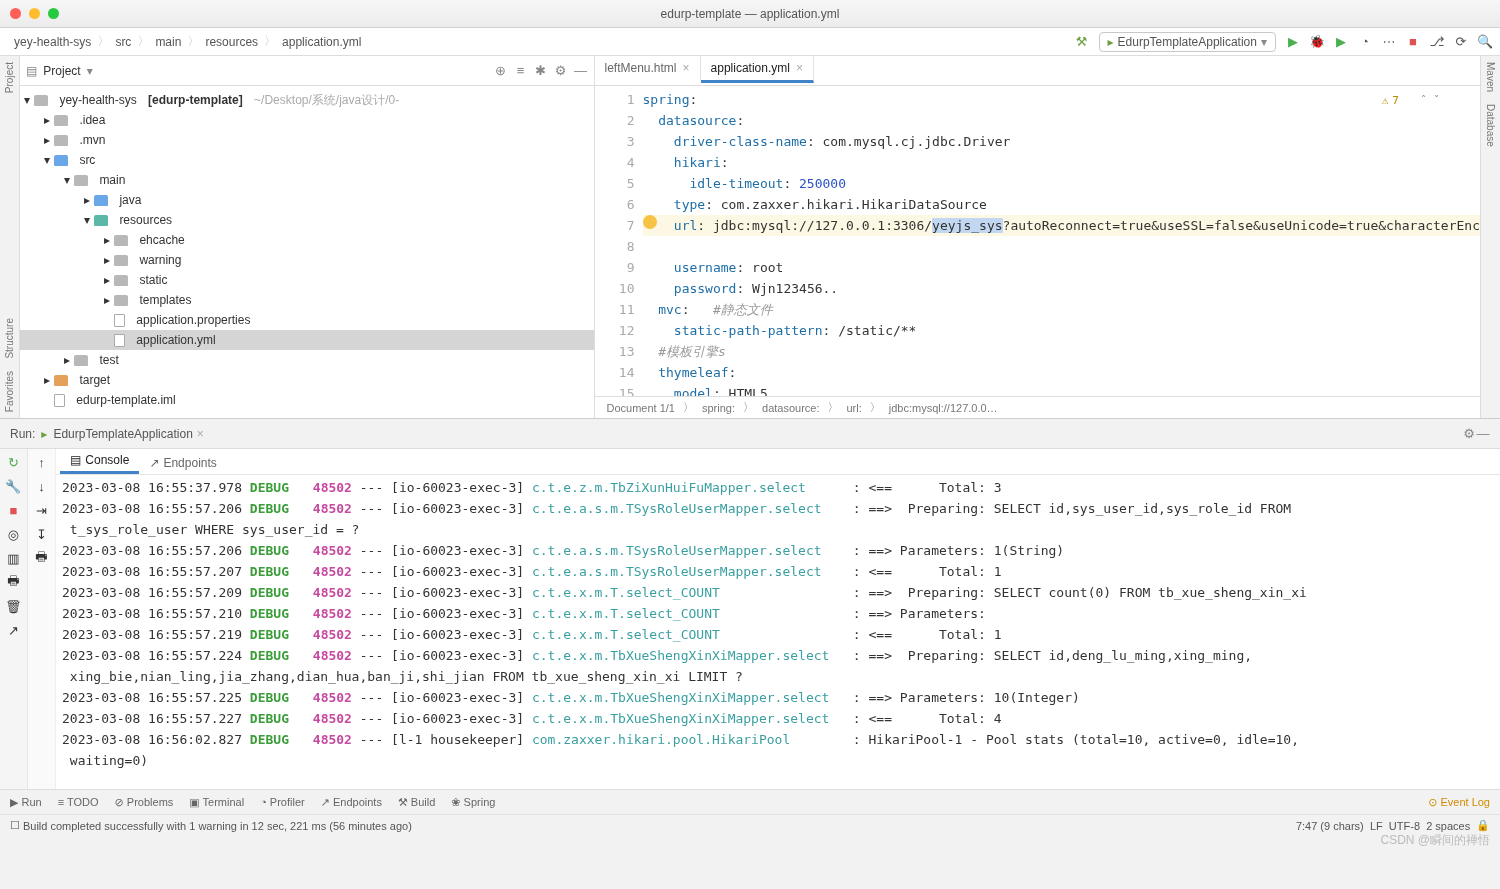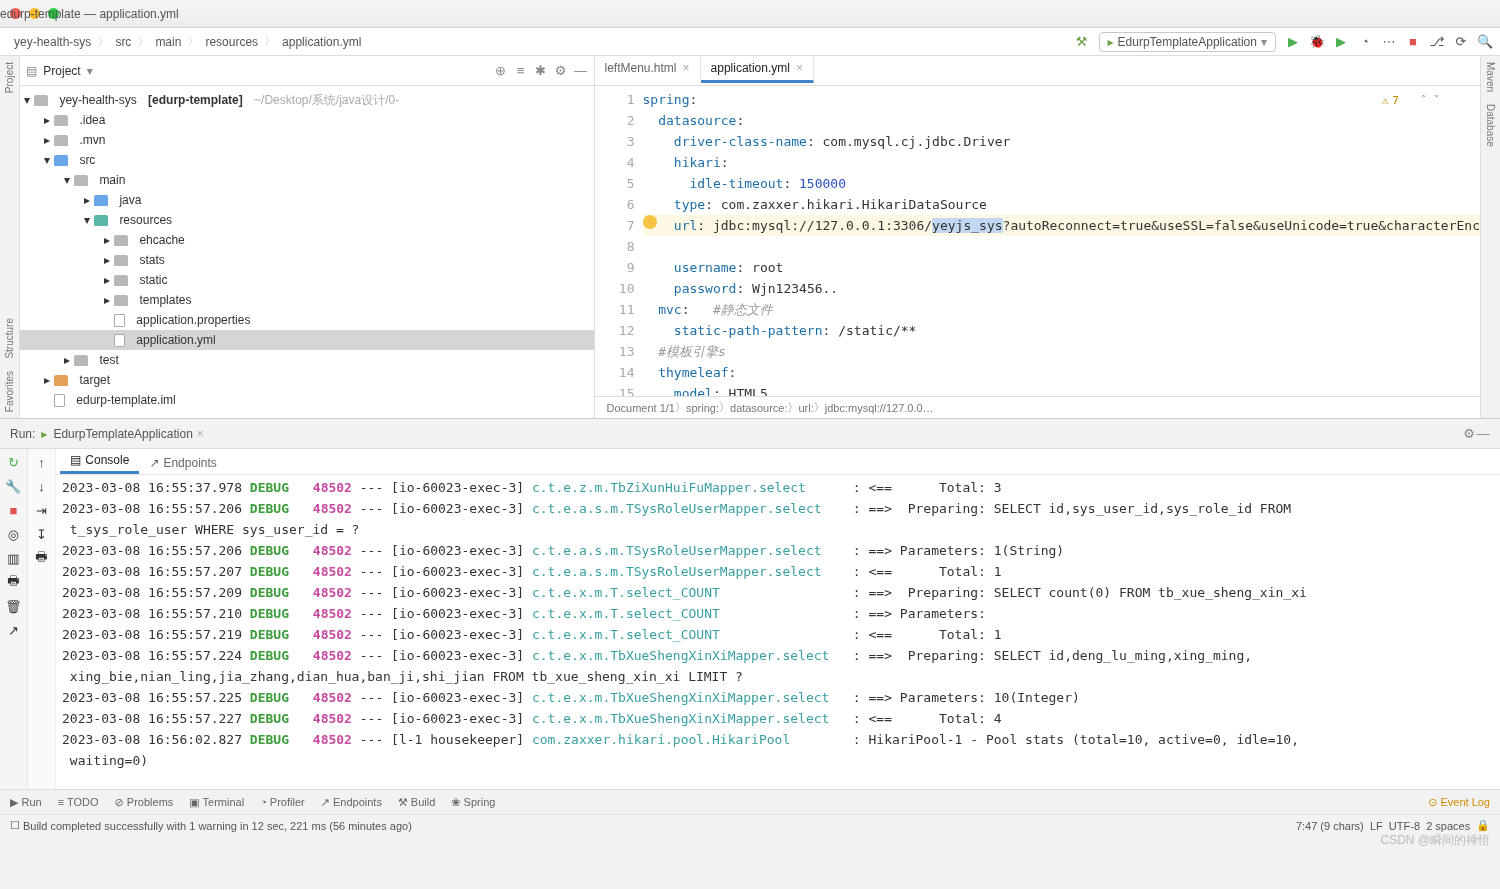--- a/index.html
+++ b/index.html
@@ -1,21 +1,21 @@
 <!DOCTYPE html>
 <html><head>
 <meta charset="utf-8">
 <style>
   * { box-sizing: border-box; margin: 0; padding: 0; }
   html, body { width: 1500px; height: 889px; font-family: -apple-system, "Helvetica Neue", Arial, sans-serif; font-size: 12px; color: #333; background: #f2f2f2; overflow: hidden; }
   .winbar { height: 28px; background: linear-gradient(#f6f6f6,#ececec); display: flex; align-items: center; padding: 0 10px; border-bottom: 1px solid #d0d0d0; position: relative; }
   .dots { display: flex; gap: 8px; }
   .dot { width: 11px; height: 11px; border-radius: 50%; }
   .dot.r { background: #ff5f56; } .dot.y { background: #ffbd2e; } .dot.g { background: #27c93f; }
-  .wintitle { position: absolute; left: 0; right: 0; font-size: 12px; color: #555; font-weight: 500; }
+  .wintitle { position: absolute; left: 0; right: 0; text-align: center; font-size: 12px; color: #555; font-weight: 500; }
   .crumbs { height: 28px; background: #fff; border-bottom: 1px solid #ddd; display: flex; align-items: center; padding: 0 8px; font-size: 12px; color: #555; }
   .crumbs .seg { padding: 0 6px; cursor: pointer; }
   .crumbs .chev { color: #bbb; }
   .crumbs .right { margin-left: auto; display: flex; gap: 10px; align-items: center; }
   .runsel { border: 1px solid #c8c8c8; border-radius: 4px; padding: 2px 8px; background: #fff; display: flex; align-items: center; gap: 4px; font-size: 12px; }
   .tbicon { width: 14px; height: 14px; display: flex; align-items: center; justify-content: center; font-size: 13px; cursor: pointer; }
   .main { display: flex; height: 362px; }
   .sidebar-v { width: 20px; background: #f2f2f2; border-right: 1px solid #ddd; display: flex; flex-direction: column; align-items: center; font-size: 10px; color: #777; }
   .sidebar-v.right { border-left: 1px solid #ddd; border-right: none; }
   .vlabel { writing-mode: vertical-rl; transform: rotate(180deg); padding: 6px 0; cursor: pointer; }
@@ -35,21 +35,21 @@
   .tab { padding: 5px 10px; border-right: 1px solid #e2e2e2; font-size: 12px; color: #666; display: flex; align-items: center; gap: 6px; cursor:pointer; }
   .tab.active { border-bottom: 3px solid #4083c9; color: #222; }
   .tab .close { color: #aaa; cursor: pointer; }
   .codearea { display: flex; flex: 1; overflow: hidden; font-family: "Menlo","Consolas",monospace; font-size: 13px; line-height: 21px; position:relative;}
   .gutter { width: 48px; text-align: right; color: #aaa; padding: 3px 8px 3px 0; background: #fff; }
   .code { flex: 1; padding: 3px 0; white-space: pre; overflow:hidden; }
   .key { color: #1e6ea7; } .num { color: #2a50c7; } .comment { color: #999; font-style:italic;}
   .hl-line { background: #fcf8e3; display: block; }
   .sel-text { background: #c2d8f2; }
   .bulb { position: absolute; left: 48px; top: 129px; width: 14px; height: 14px; border-radius: 50%; background: #f6c344; }
-  .editor-status { height: 22px; border-top: 1px solid #ddd; display: flex; align-items:center; padding: 8px 12px; font-size: 11px; color:#777; }
+  .editor-status { height: 22px; border-top: 1px solid #ddd; display: flex; align-items:center; padding: 8px 12px; font-size: 11px; color:#777; gap:8px;}
   .warnbadge { position:absolute; top:4px; right:40px; font-size:11px; color:#b78a00; display:flex; align-items:center; gap:4px;}
   .runpanel { border-top: 1px solid #ccc; background: #fff; }
   .runhead { height: 30px; display: flex; align-items: center; padding: 0 10px; background:#f2f2f2; border-bottom: 1px solid #ddd; font-size:12px; color:#555;}
   .runhead .rtitle { margin-left: 6px; }
   .runhead .gear { margin-left: auto; color: #888; }
   .runbody { display: flex; height: 340px; }
   .runtools { width: 28px; background:#f5f5f5; border-right:1px solid #e5e5e5; display:flex; flex-direction:column; align-items:center; gap:10px; padding-top:6px;}
   .runtools2 { width: 28px; background:#fafafa; border-right:1px solid #eee; display:flex; flex-direction:column; align-items:center; gap:10px; padding-top:6px;}
   .contabs { height:26px; display:flex; align-items:flex-end; border-bottom:1px solid #e5e5e5; padding-left:4px;}
   .contab { padding:4px 10px; font-size:12px; color:#666; display:flex; gap:4px; align-items:center; cursor:pointer;}
@@ -125,21 +125,21 @@
     </div>
     <div class="treebody">
       <div class="node" style="padding-left:4px">▾ <span class="ic-folder"></span>&nbsp;<span>yey-health-sys</span>&nbsp;<b>[edurp-template]</b>&nbsp;<span style="color:#aaa">~/Desktop/系统/java设计/0-</span></div>
       <div class="node" style="padding-left:24px">▸ <span class="ic-folder"></span>&nbsp;<span>.idea</span></div>
       <div class="node" style="padding-left:24px">▸ <span class="ic-folder"></span>&nbsp;<span>.mvn</span></div>
       <div class="node" style="padding-left:24px">▾ <span class="ic-folder blue"></span>&nbsp;<span>src</span></div>
       <div class="node" style="padding-left:44px">▾ <span class="ic-folder"></span>&nbsp;<span>main</span></div>
       <div class="node" style="padding-left:64px">▸ <span class="ic-folder blue"></span>&nbsp;<span>java</span></div>
       <div class="node" style="padding-left:64px">▾ <span class="ic-folder teal"></span>&nbsp;<span>resources</span></div>
       <div class="node" style="padding-left:84px">▸ <span class="ic-folder"></span>&nbsp;<span>ehcache</span></div>
-      <div class="node" style="padding-left:84px">▸ <span class="ic-folder"></span>&nbsp;<span>stats</span></div>
+      <div class="node" style="padding-left:84px">▸ <span class="ic-folder"></span>&nbsp;<span>warning</span></div>
       <div class="node" style="padding-left:84px">▸ <span class="ic-folder"></span>&nbsp;<span>static</span></div>
       <div class="node" style="padding-left:84px">▸ <span class="ic-folder"></span>&nbsp;<span>templates</span></div>
       <div class="node" style="padding-left:94px"><span class="ic-file"></span>&nbsp;<span>application.properties</span></div>
       <div class="node sel" style="padding-left:94px"><span class="ic-file"></span>&nbsp;<span>application.yml</span></div>
       <div class="node" style="padding-left:44px">▸ <span class="ic-folder"></span>&nbsp;<span>test</span></div>
       <div class="node" style="padding-left:24px">▸ <span class="ic-folder orange"></span>&nbsp;<span>target</span></div>
       <div class="node" style="padding-left:34px"><span class="ic-file"></span>&nbsp;<span>edurp-template.iml</span></div>
     </div>
   </div>
 
@@ -155,21 +155,21 @@
         </div>
     </div>
     <div class="codearea">
       <div class="warnbadge">⚠ <span>7</span>&nbsp;&nbsp;<span style="color:#888">ˆ ˇ</span></div>
       <div class="bulb"></div>
       <div class="gutter" id="gutter">1<br>2<br>3<br>4<br>5<br>6<br>7<br>8<br>9<br>10<br>11<br>12<br>13<br>14<br>15<br></div>
       <div class="code" id="codebody"><span><span class="key">spring</span>:</span>
 <span>  <span class="key">datasource</span>:</span>
 <span>    <span class="key">driver-class-name</span>: com.mysql.cj.jdbc.Driver</span>
 <span>    <span class="key">hikari</span>:</span>
-<span>      <span class="key">idle-timeout</span>: <span class="num">150000</span></span>
+<span>      <span class="key">idle-timeout</span>: <span class="num">250000</span></span>
 <span>    <span class="key">type</span>: com.zaxxer.hikari.HikariDataSource</span>
 <span class="hl-line">    <span class="key">url</span>: jdbc:mysql://127.0.0.1:3306/<span class="sel-text">yeyjs_sys</span>?autoReconnect=true&amp;useSSL=false&amp;useUnicode=true&amp;characterEnc</span>
 <span>    <span class="key">username</span>: root</span>
 <span>    <span class="key">password</span>: Wjn123456..</span>
 <span>  <span class="key">mvc</span>:   <span class="comment">#静态文件</span></span>
 <span>    <span class="key">static-path-pattern</span>: /static/**</span>
 <span><span class="comment">  #模板引擎s</span></span>
 <span>  <span class="key">thymeleaf</span>:</span>
 <span>    <span class="key">model</span>: HTML5</span>
 

